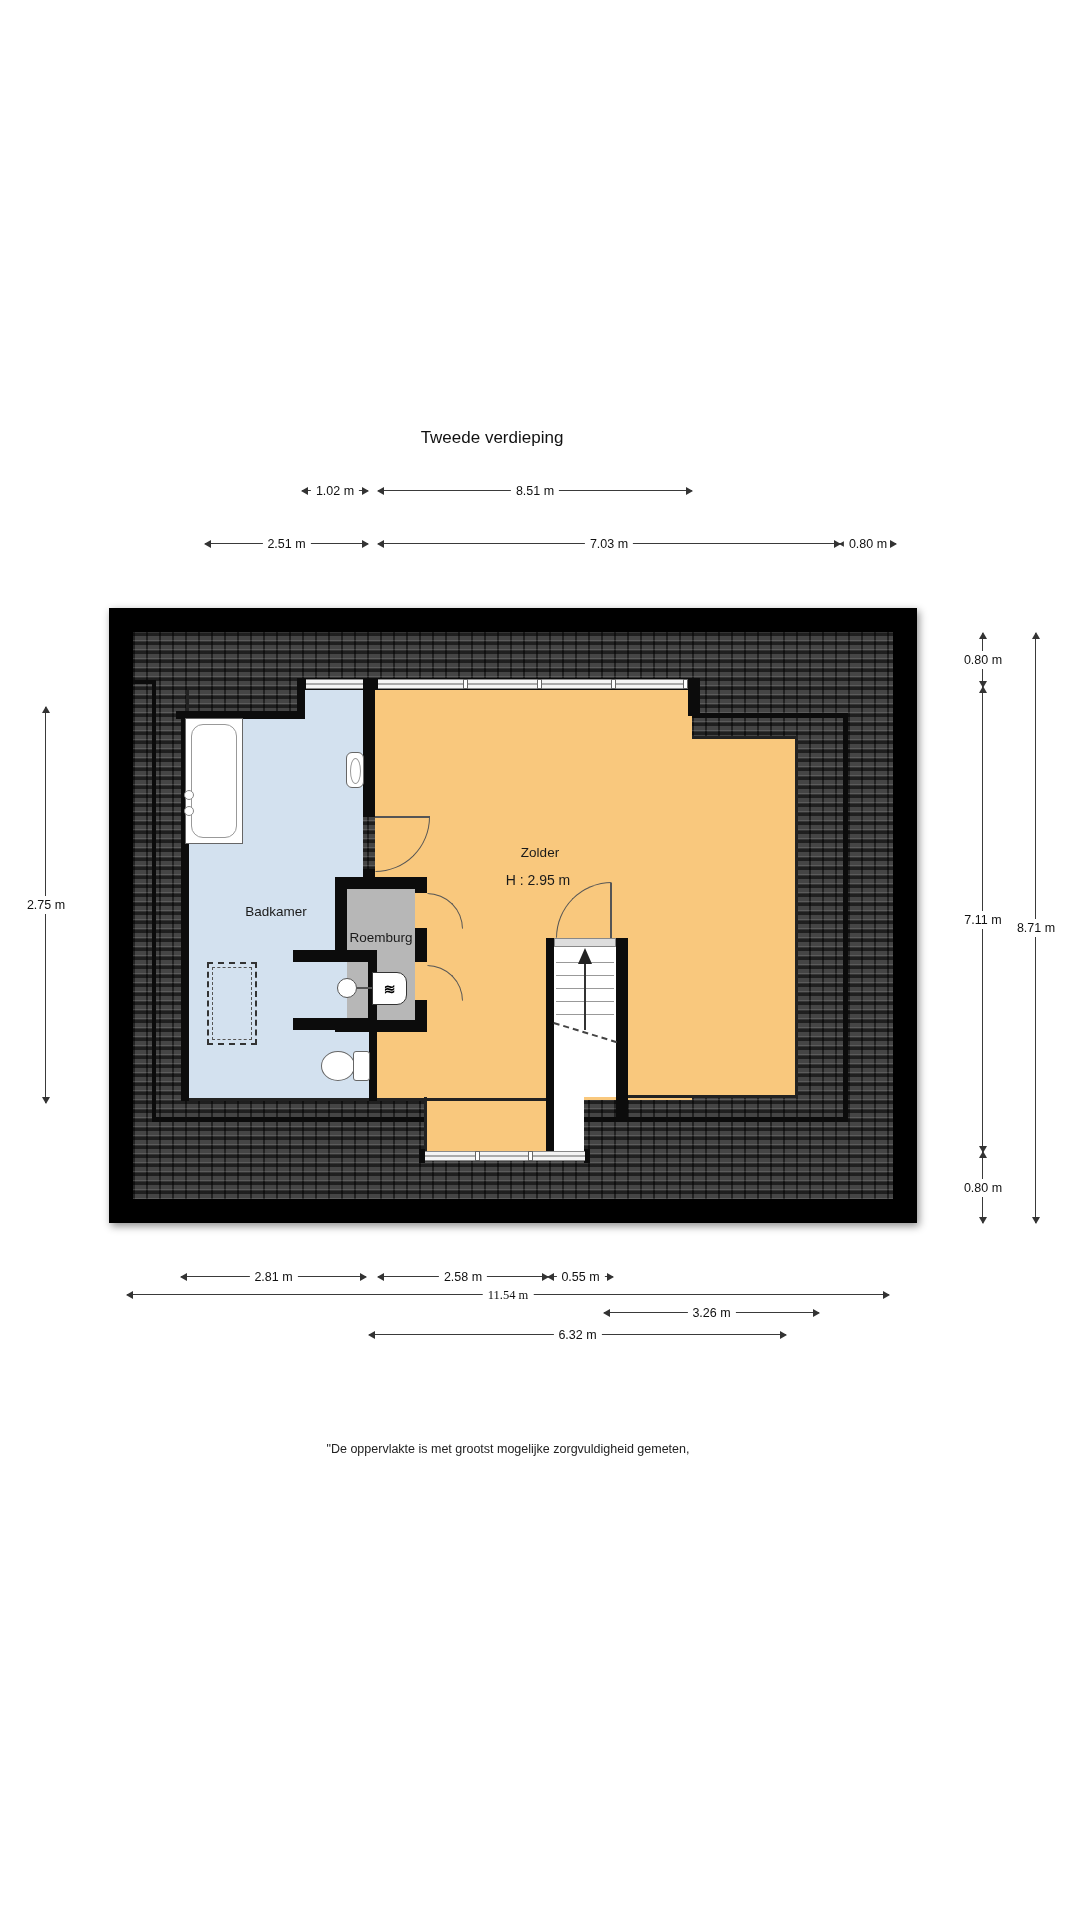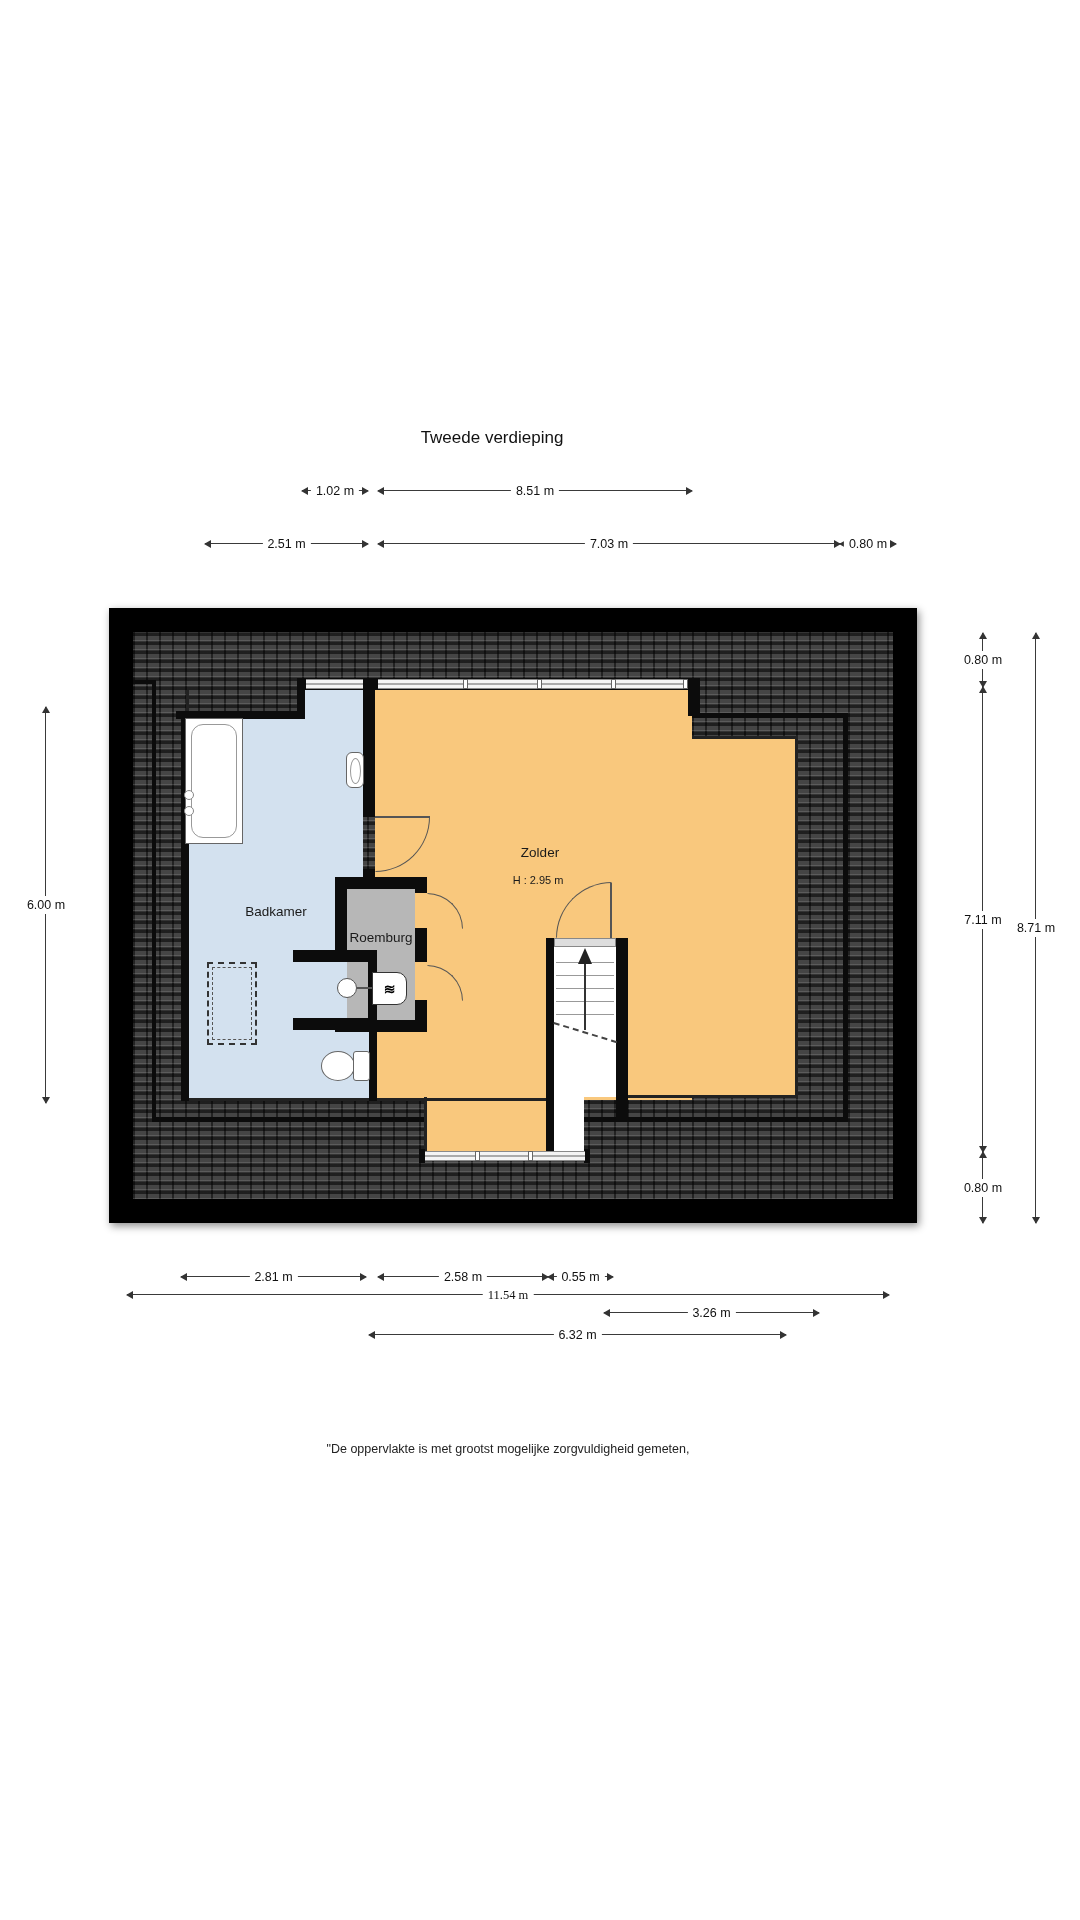--- a/index.html
+++ b/index.html
@@ -33,21 +33,21 @@
   .vdim{position:absolute;border-left:1px solid #3a3a3a;width:0;}
   .vdim::before{content:"";position:absolute;left:-4px;top:-1px;width:0;height:0;
     border:4px solid transparent;border-top:0;border-bottom:7px solid #333;}
   .vdim::after{content:"";position:absolute;left:-4px;bottom:-1px;width:0;height:0;
     border:4px solid transparent;border-bottom:0;border-top:7px solid #333;}
   .dlab{position:absolute;left:50%;top:0;transform:translate(-50%,-50%);
         background:#fff;padding:0 5px;font-size:12.5px;white-space:nowrap;color:#111;}
   .vdim .dlab{left:0;top:50%;transform:translate(-50%,-50%);padding:2px 4px;}
   
   .lbl{position:absolute;transform:translate(-50%,-50%);font-size:13.5px;white-space:nowrap;color:#1a1a1a;}
-  .lbl.small{font-size:11px;}
+  .lbl.small{font-size:14px;}
   .title{position:absolute;left:492px;top:438px;transform:translate(-50%,-50%);
          font-size:17px;color:#111;white-space:nowrap;}
   .footer{position:absolute;left:158px;top:1441px;width:700px;text-align:center;
           font-size:12.5px;line-height:17px;color:#222;}
   .washglyph{position:absolute;font-size:14px;font-weight:bold;color:#000;
              transform:translate(-50%,-50%);}
 </style>
 </head>
 <body>
 
@@ -65,21 +65,21 @@
     <span class="dlab">2.51 m</span>
     </div>
   <div class="hdim" style="left:378px;top:543px;width:462px;">
     <span class="dlab">7.03 m</span>
     </div>
   <div class="hdim" style="left:840px;top:543px;width:56px;">
     <span class="dlab">0.80 m</span>
     </div>
 
   <div class="vdim" style="left:45px;top:707px;height:396px;">
-    <span class="dlab">6.00 m</span>
+    <span class="dlab">2.75 m</span>
     </div>
 
   <div class="vdim" style="left:982px;top:633px;height:54px;">
     <span class="dlab">0.80 m</span>
     </div>
   <div class="vdim" style="left:982px;top:687px;height:465px;">
     <span class="dlab">7.11 m</span>
     </div>
   <div class="vdim" style="left:982px;top:1152px;height:71px;">
     <span class="dlab">0.80 m</span>

